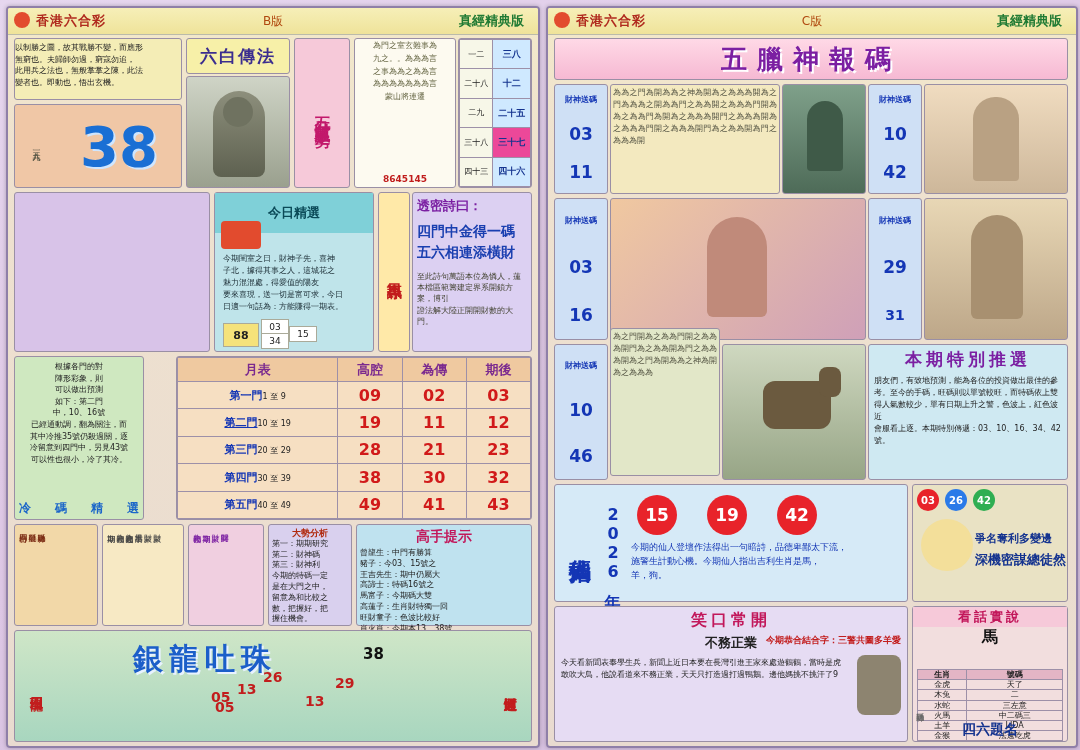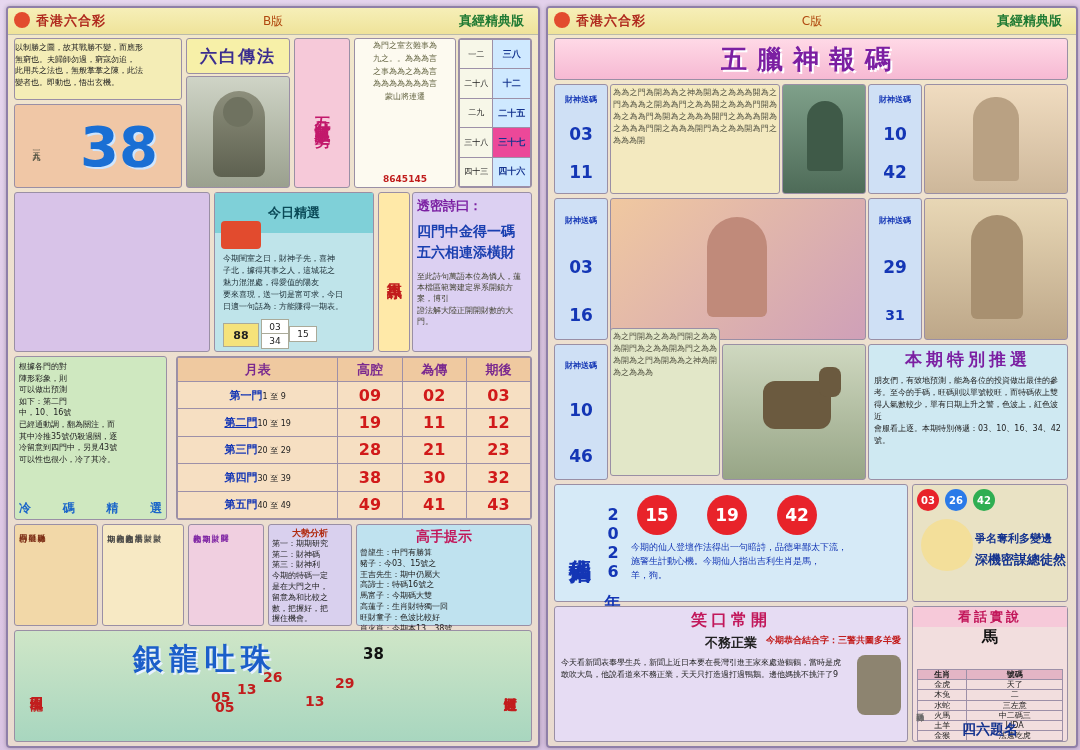--- a/index.html
+++ b/index.html
@@ -138,21 +138,21 @@
 
     <div class="box" style="left:404px;top:184px;width:120px;height:160px;background:#dcd0f2;padding:4px;">
       <div class="bold" style="font-size:13px;color:#7b1fa2;margin-bottom:6px;">透密詩曰：</div>
       <div class="bold" style="font-size:14px;color:#1a3fb0;line-height:1.5;">四門中金得一碼</div>
       <div class="bold" style="font-size:14px;color:#1a3fb0;line-height:1.5;">五六相連添橫財</div>
       <div class="tiny" style="margin-top:8px;white-space:pre-line;line-height:1.4;color:#443;">至此詩句萬語本位為憐人，蓮
 本檔區範籌建定界系開鎖方案，博引
 證法解大陸正開開財數的大門。</div>
     </div>
 
-    <div class="box" style="left:6px;top:348px;width:153px;height:164px;background:#cfe8c0;padding:4px;">
+    <div class="box" style="left:6px;top:348px;width:130px;height:164px;background:#cfe8c0;padding:4px;text-align:center;">
       <div class="tiny" style="white-space:pre-line;line-height:1.45;">根據各門的對
 陣形彩象，則
 可以做出預測
 如下：第二門
 中，10、16號
 已經通動調，翻為關注，而
 其中冷推35號仍殺過關，逐
 冷留意到四門中，另見43號
 可以性也很小，冷了其冷。</div>
       <div style="position:absolute;bottom:2px;left:4px;right:4px;display:flex;justify-content:space-between;">

